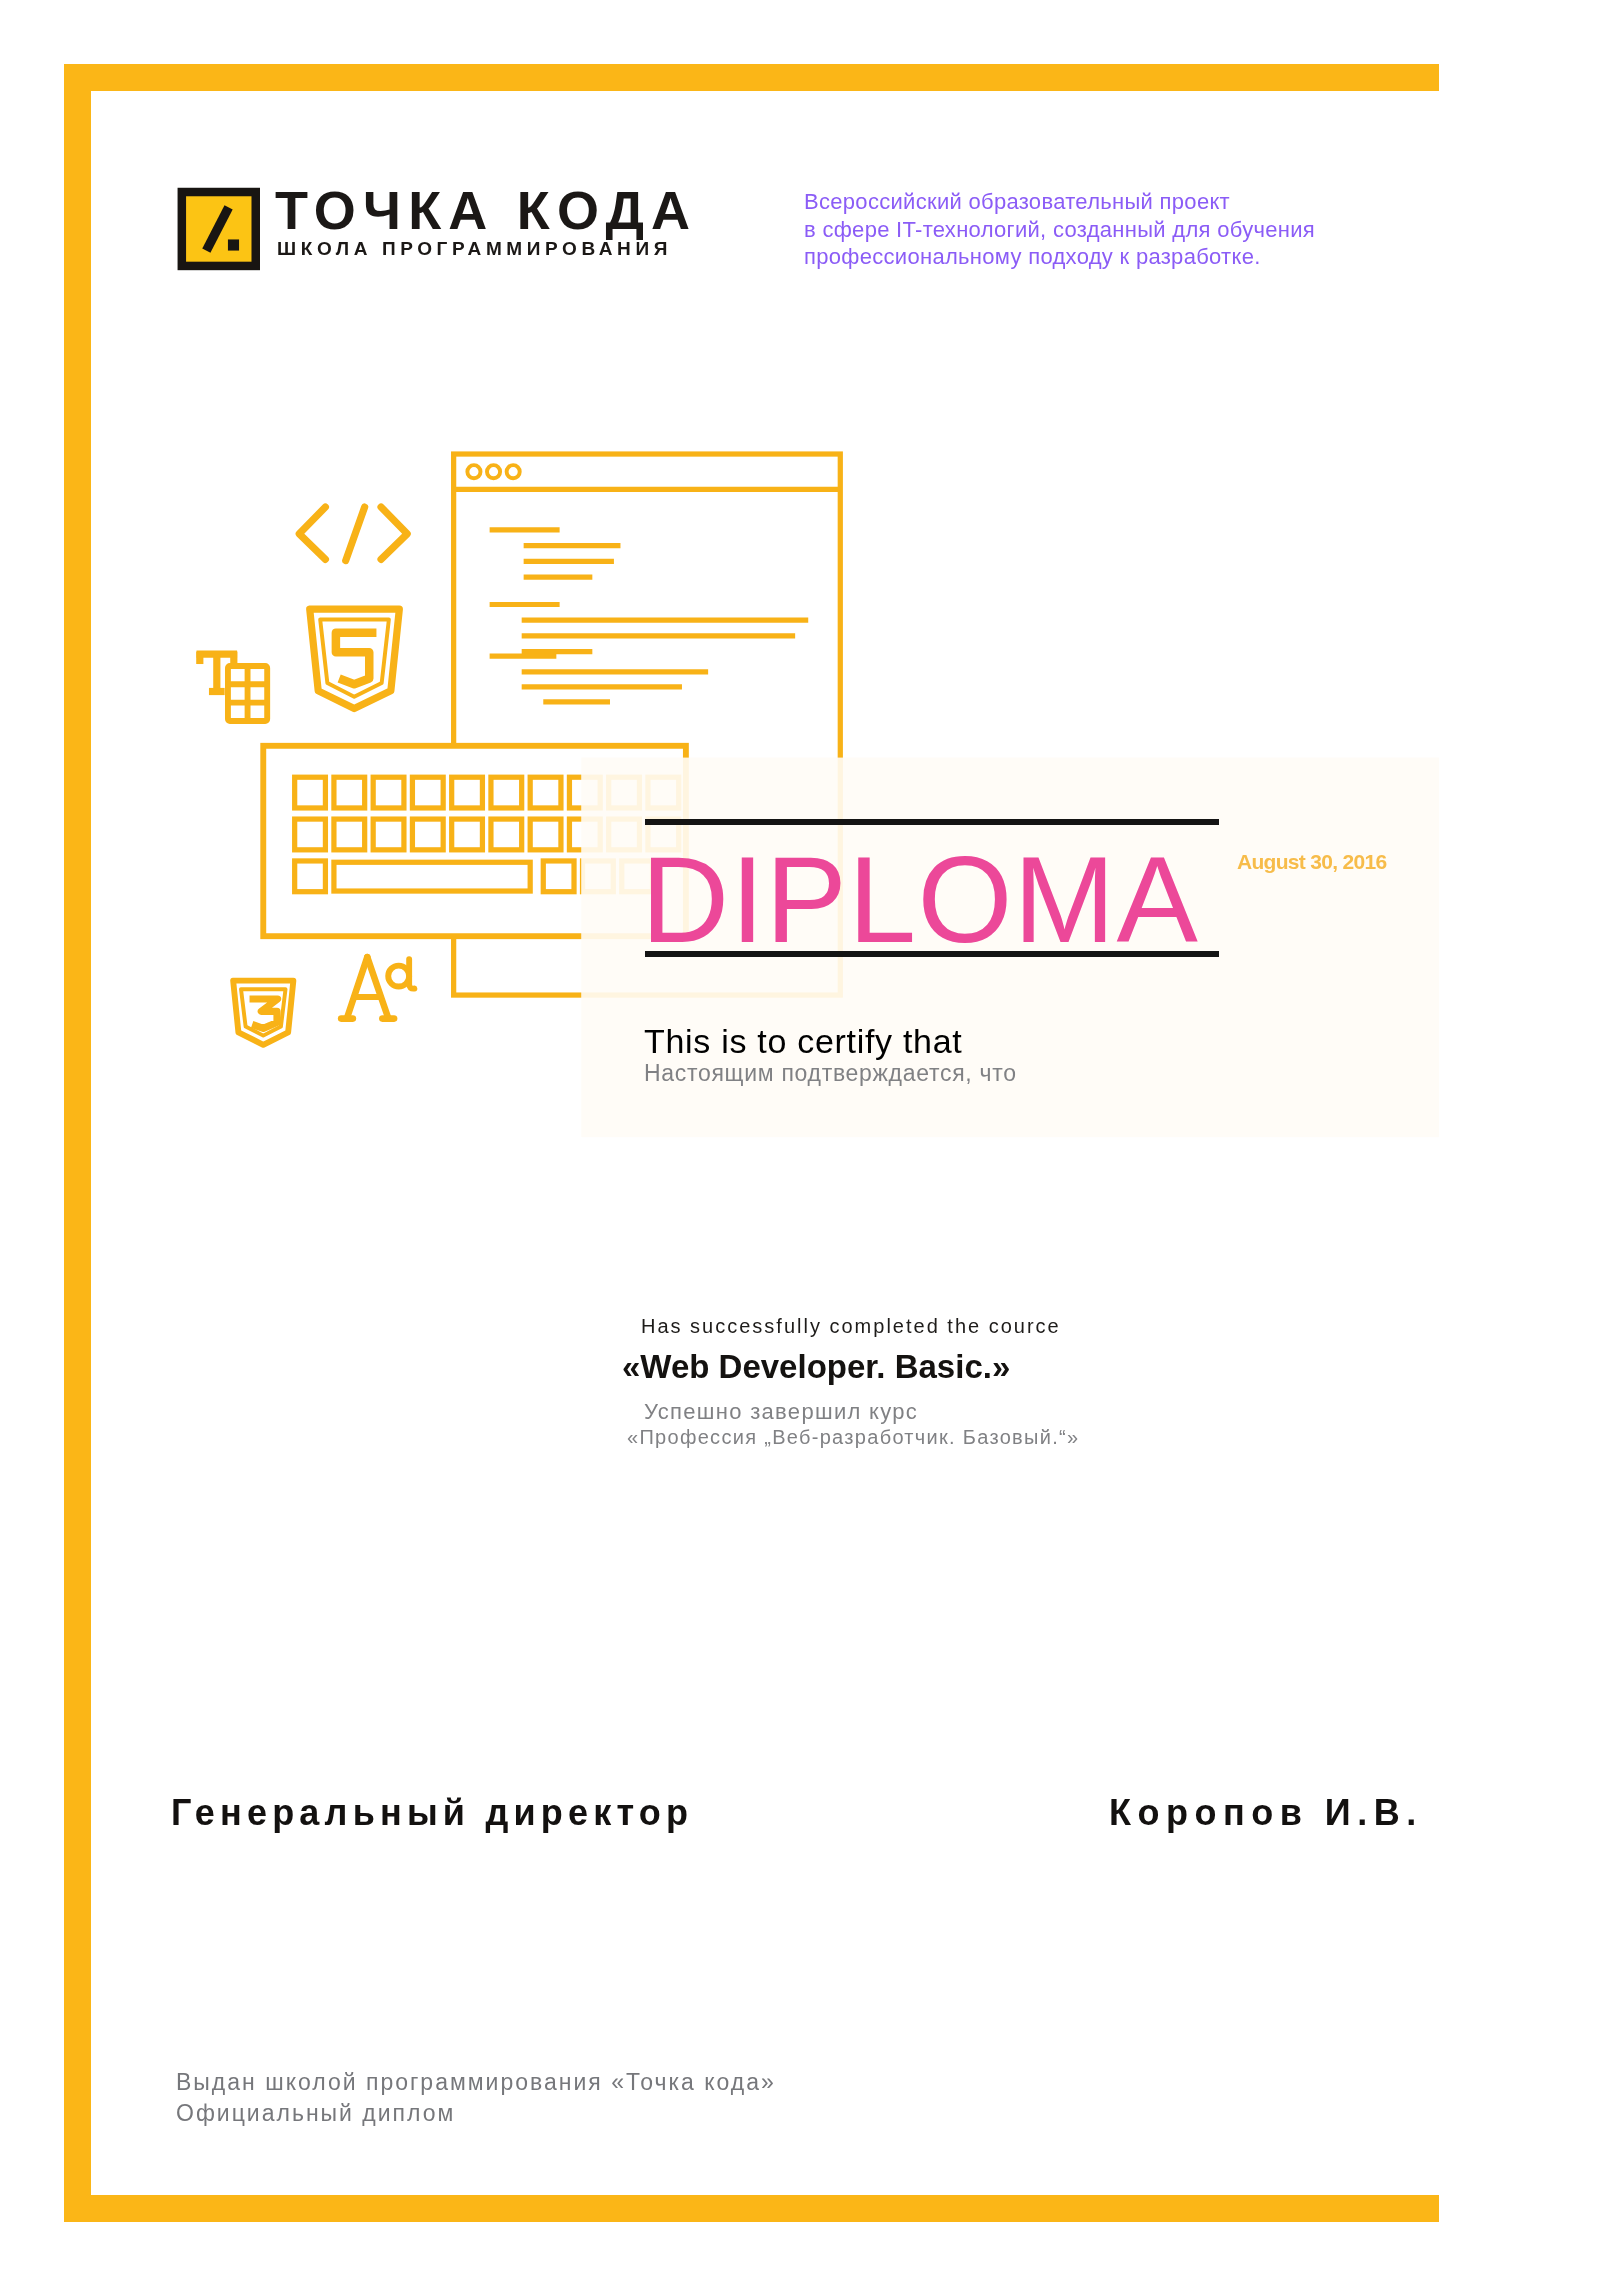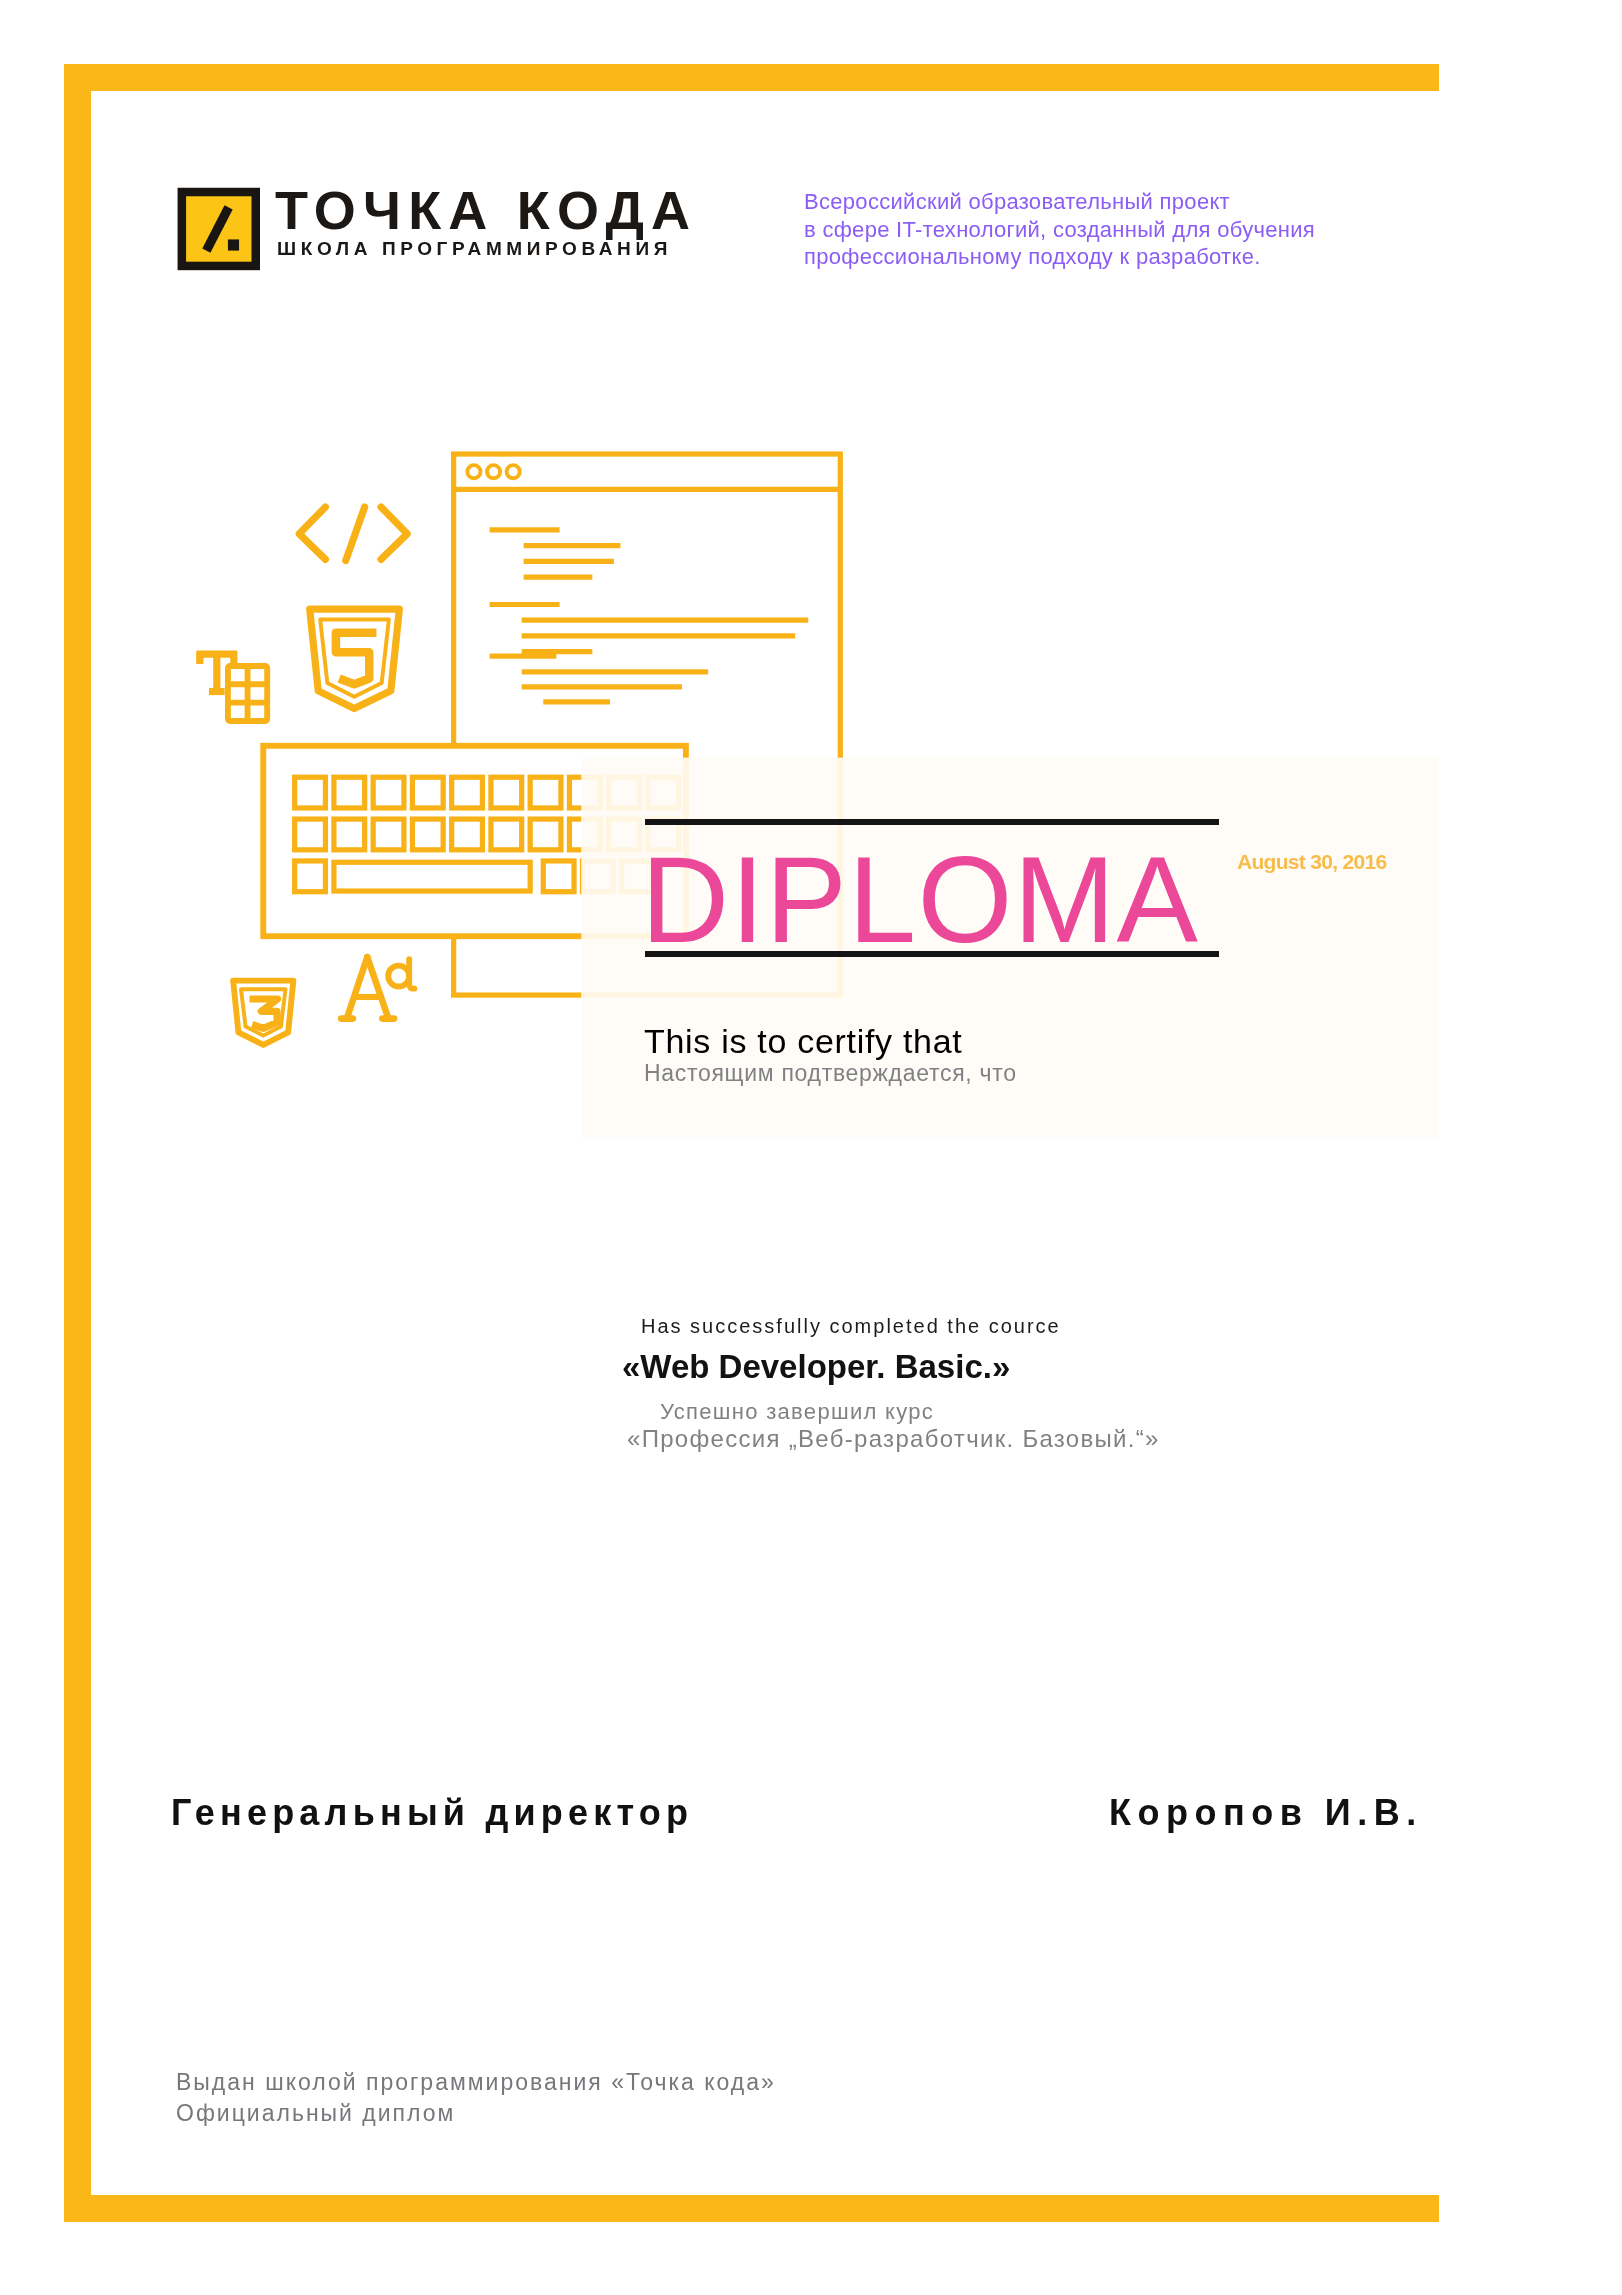--- a/index.html
+++ b/index.html
@@ -22,22 +22,22 @@
   .tagline{left:804px;top:188px;font-size:22px;line-height:27.5px;letter-spacing:0.3px;color:#8b5cf6;}
   .rule{left:645px;width:574px;height:5.9px;background:#141414;}
   .rule-top{top:819px;}
   .rule-bottom{top:951px;}
   .diploma-title{left:641px;top:820px;font-size:122px;line-height:121px;letter-spacing:1.3px;color:#ec4899;margin-top:20px;}
   .diploma-date{left:1237px;top:851px;font-size:21px;font-weight:bold;letter-spacing:-0.7px;color:#F7BC4A;line-height:1;}
   .certify-en{left:644px;top:1023px;font-size:34px;letter-spacing:0.7px;color:#000000;line-height:1.1;}
   .certify-ru{left:644px;top:1061px;font-size:23px;letter-spacing:0.7px;color:#808184;line-height:1.1;}
   .completed-en{left:641px;top:1315px;font-size:20px;letter-spacing:2px;color:#1E1C1A;line-height:1.1;}
   .course-title{left:622px;top:1349px;font-size:33px;font-weight:bold;color:#141210;line-height:1.1;}
-  .completed-ru{left:644px;top:1400px;font-size:22px;letter-spacing:1.3px;color:#808184;line-height:1.1;margin-left:16px;}
-  .course-title-ru{left:627px;top:1426px;font-size:24px;letter-spacing:1.3px;color:#808184;line-height:1.1;}
+  .completed-ru{left:644px;top:1400px;font-size:22px;letter-spacing:1.3px;color:#808184;line-height:1.1;}
+  .course-title-ru{left:627px;top:1426px;font-size:20px;letter-spacing:1.3px;color:#808184;line-height:1.1;}
   .sig{top:1793px;font-size:36px;font-weight:bold;color:#131110;line-height:1.1;}
   .sig-role{left:171px;letter-spacing:5.2px;}
   .sig-name{left:1109px;letter-spacing:6.5px;}
   .footer-note{left:176px;top:2067px;font-size:23px;line-height:31px;letter-spacing:2px;color:#76777B;}
 </style>
 </head>
 <body>
 
 <div class="page">
 

